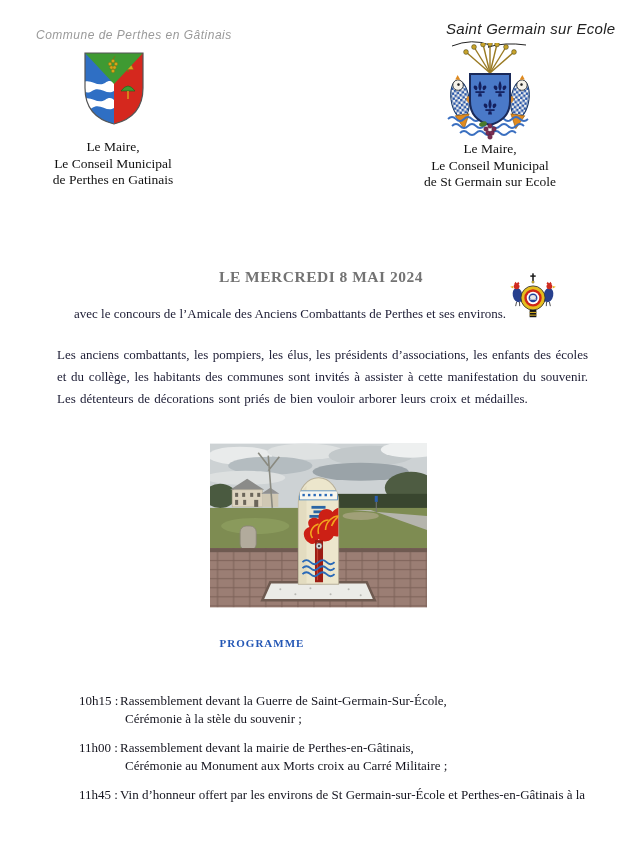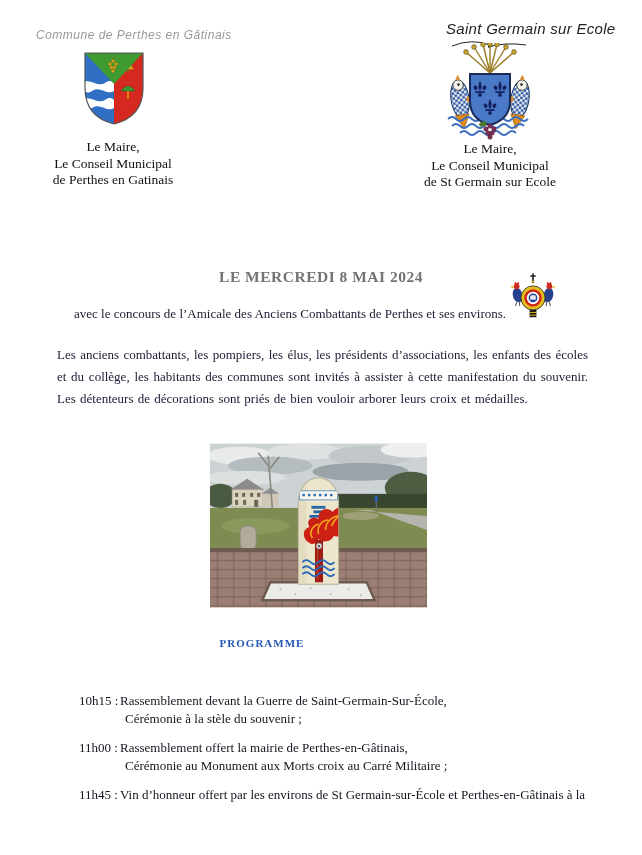--- a/index.html
+++ b/index.html
@@ -296,21 +296,21 @@
   <div class="programme-heading">PROGRAMME</div>
 
   <div class="programme">
     <div class="prog-item">
       <span class="prog-time">10h15 :</span>
       <span class="prog-text">Rassemblement devant la Guerre de Saint-Germain-Sur-École,</span>
       <span class="prog-line2">Cérémonie à la stèle du souvenir ;</span>
     </div>
     <div class="prog-item">
       <span class="prog-time">11h00 :</span>
-      <span class="prog-text">Rassemblement offert la mairie de Perthes-en-Gâtinais,</span>
+      <span class="prog-text">Rassemblement devant la mairie de Perthes-en-Gâtinais,</span>
       <span class="prog-line2">Cérémonie au Monument aux Morts croix au Carré Militaire ;</span>
     </div>
     <div class="prog-item">
       <span class="prog-time">11h45 :</span>
       <span class="prog-text">Vin d’honneur offert par les environs de St Germain-sur-École et Perthes-en-Gâtinais à la</span>
     </div>
   </div>
 
 </div>
 

